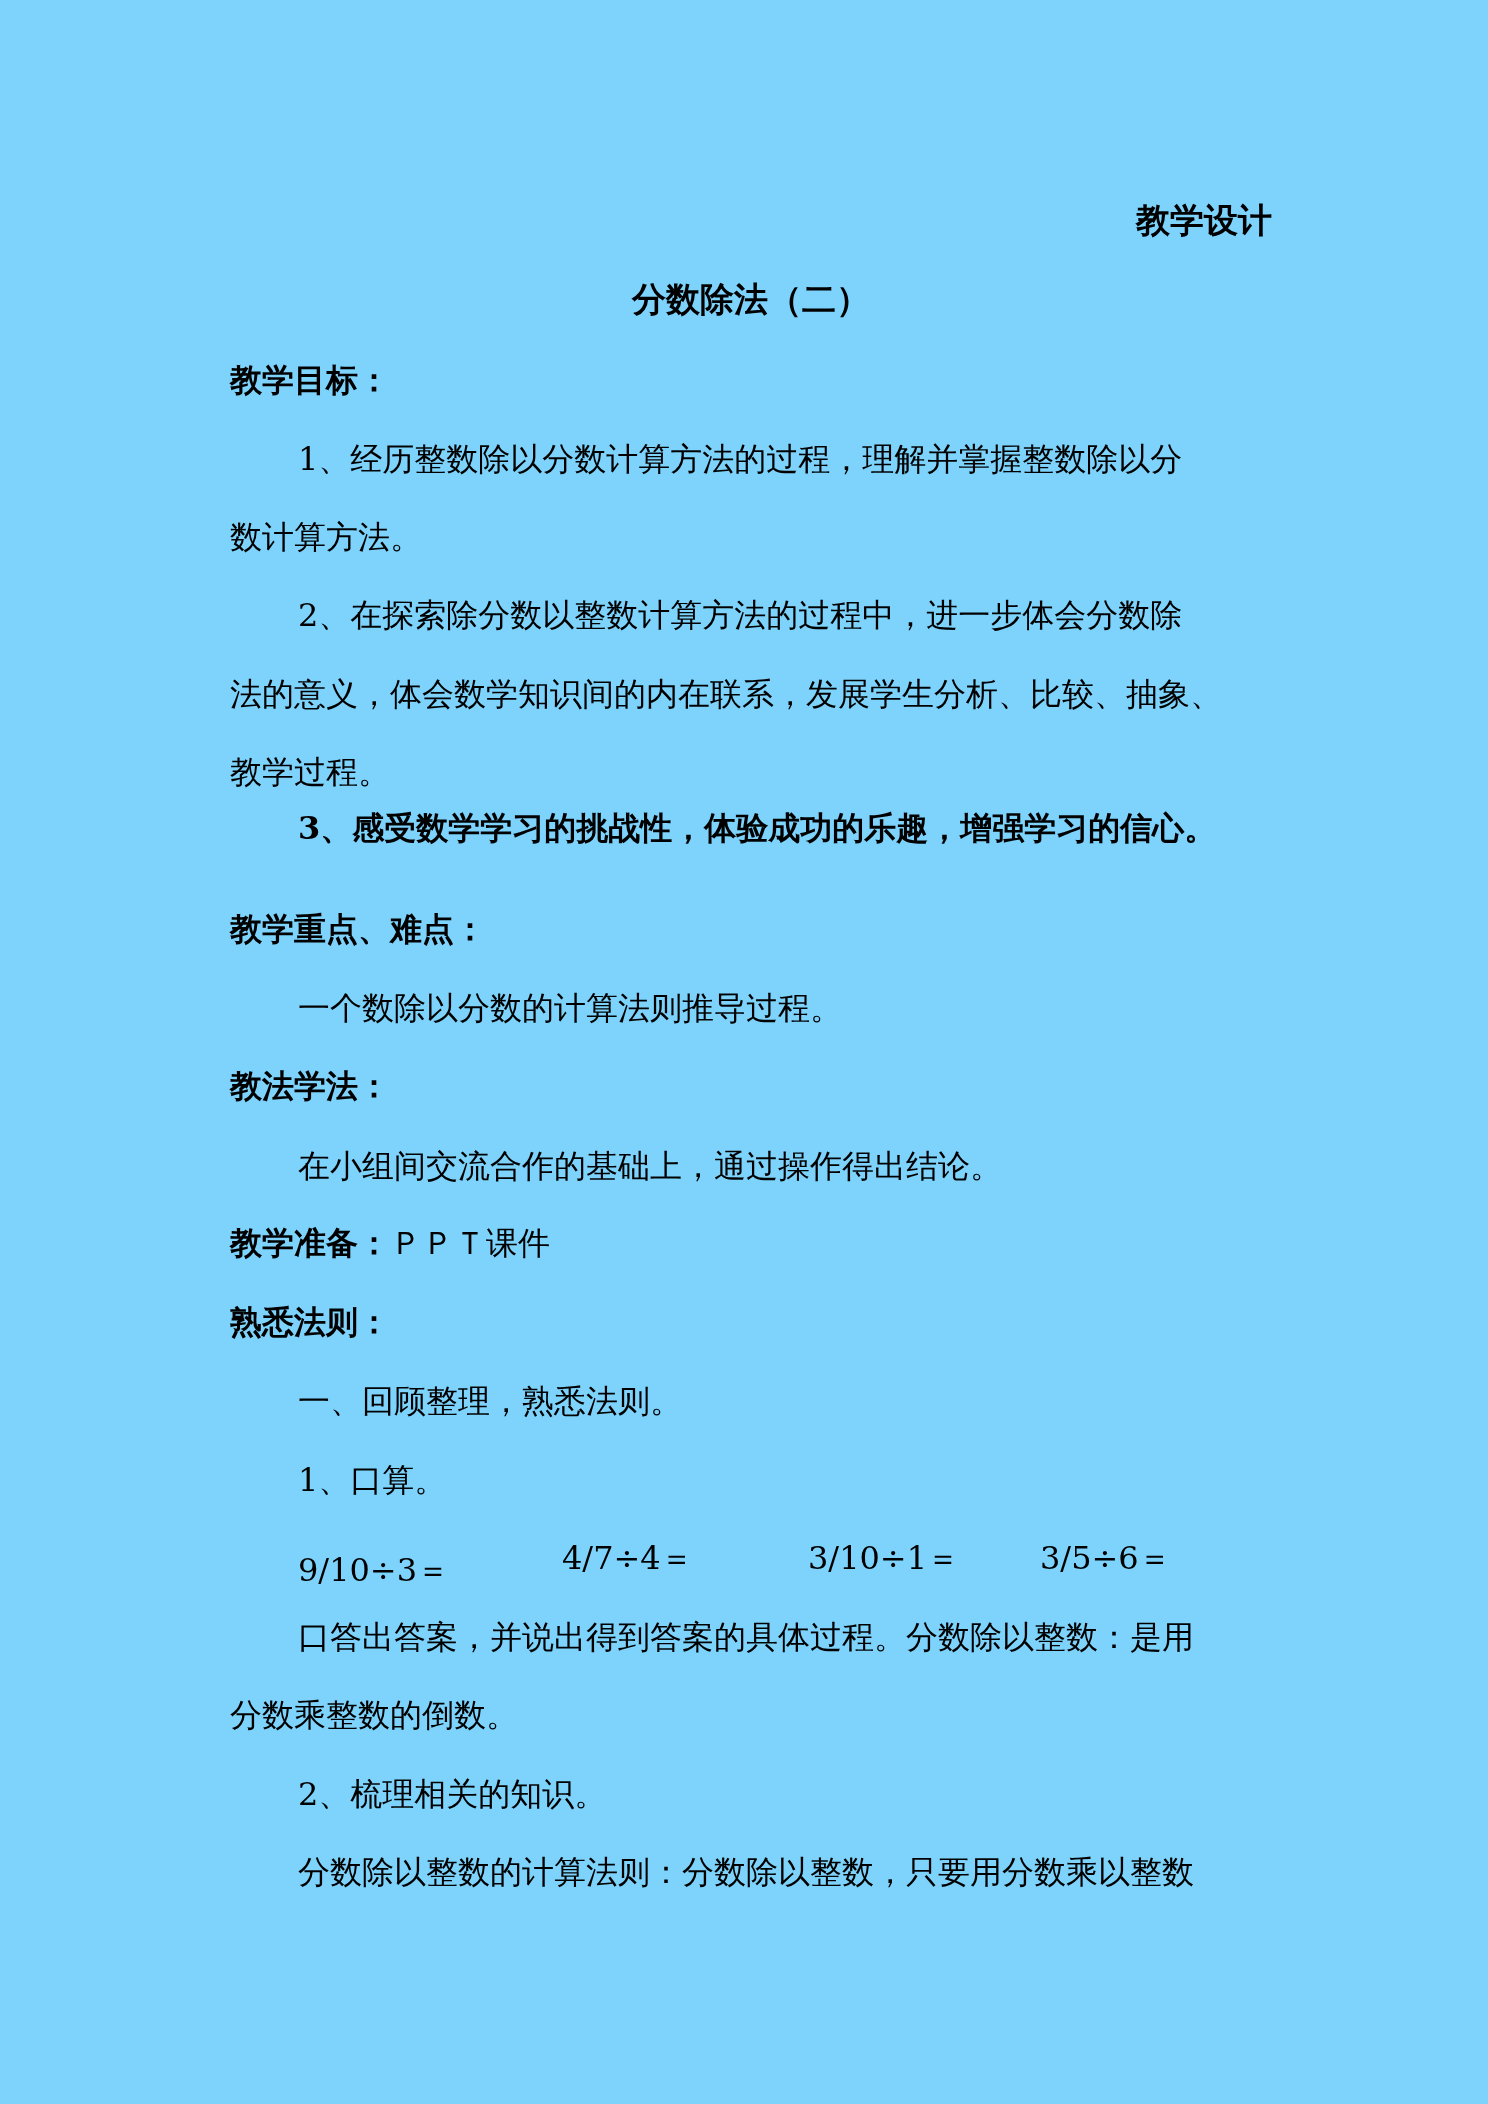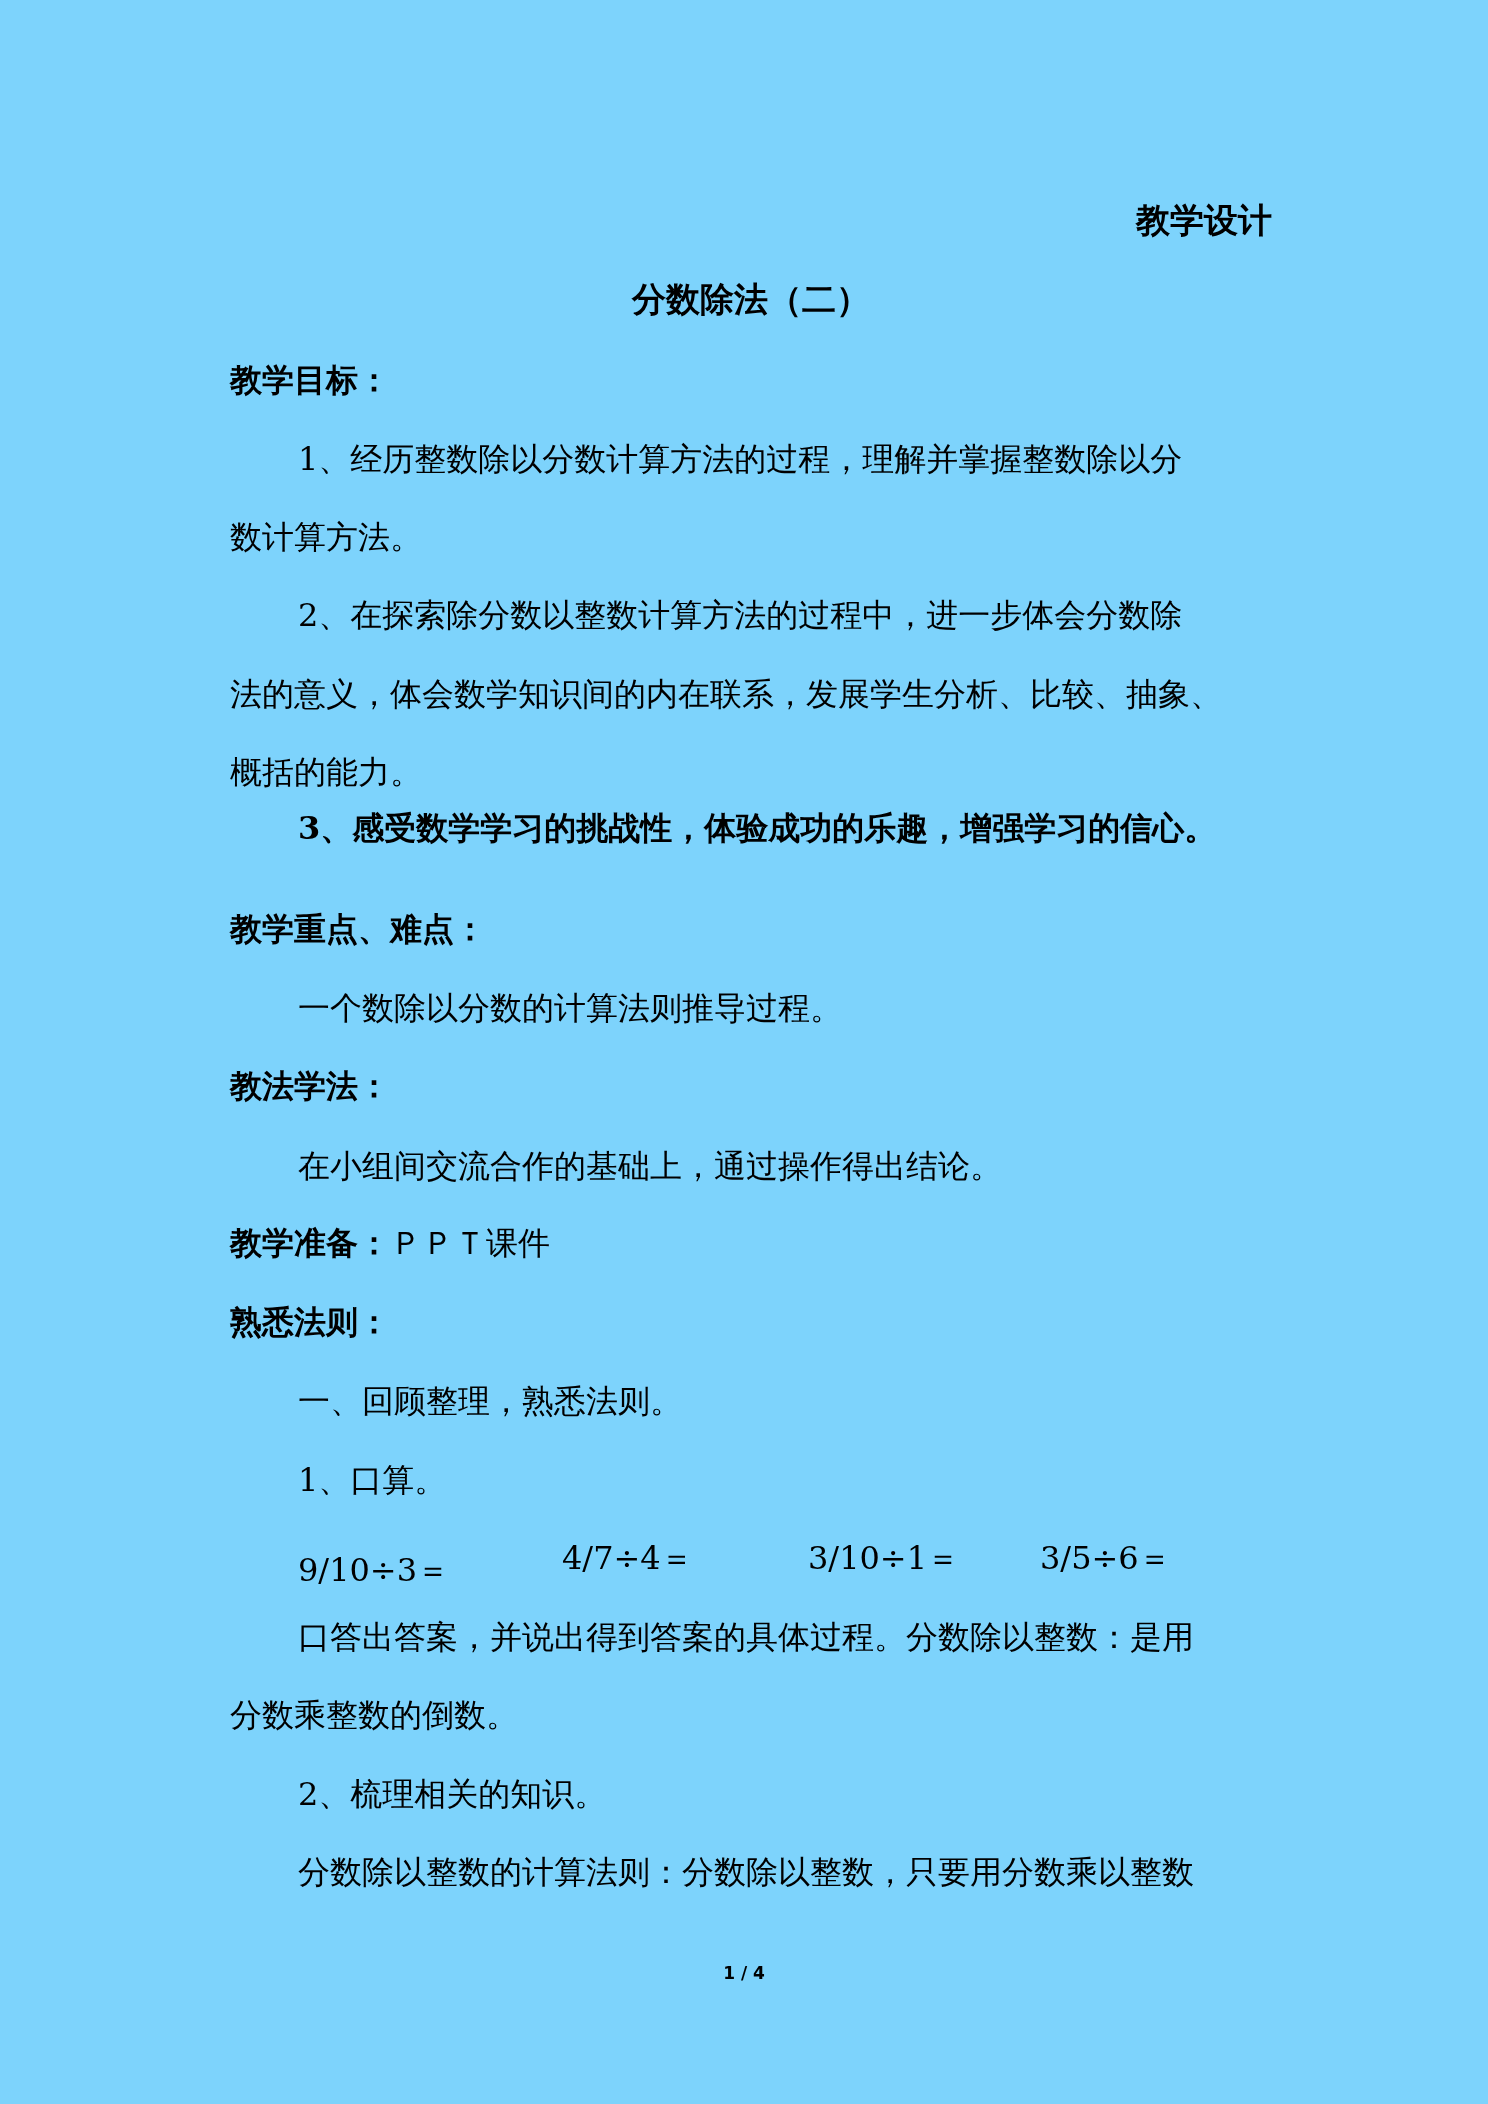--- a/index.html
+++ b/index.html
@@ -23,21 +23,21 @@
 <div class="page">
 
   <div class="line bold title-right" style="top:200px;">教学设计</div>
   <div class="line bold title-center" style="top:279px;">分数除法（二）</div>
 
   <div class="line bold heading" style="top:360px;">教学目标：</div>
   <div class="line indent" style="top:439px;">1、经历整数除以分数计算方法的过程，理解并掌握整数除以分</div>
   <div class="line flush" style="top:517px;">数计算方法。</div>
   <div class="line indent" style="top:595px;">2、在探索除分数以整数计算方法的过程中，进一步体会分数除</div>
   <div class="line flush" style="top:674px;">法的意义，体会数学知识间的内在联系，发展学生分析、比较、抽象、</div>
-  <div class="line flush" style="top:752px;">概括的能力。</div>
+  <div class="line flush" style="top:752px;">教学过程。</div>
   <div class="line indent" style="top:808px;font-weight:bold;">3、感受数学学习的挑战性，体验成功的乐趣，增强学习的信心。</div>
 
   <div class="line bold heading" style="top:909px;">教学重点、难点：</div>
   <div class="line indent" style="top:988px;">一个数除以分数的计算法则推导过程。</div>
 
   <div class="line bold heading" style="top:1066px;">教法学法：</div>
   <div class="line heading" style="top:1223px;">
     <span class="bold">教学准备：</span><span>ＰＰＴ课件</span>
   </div>
 
@@ -50,14 +50,13 @@
   <div class="math" style="top:1538px; left:298px;margin-top:12px;">9/10÷3＝</div>
   <div class="math" style="top:1538px; left:562px;">4/7÷4＝</div>
   <div class="math" style="top:1538px; left:808px;">3/10÷1＝</div>
   <div class="math" style="top:1538px; left:1040px;">3/5÷6＝</div>
 
   <div class="line indent" style="top:1617px;">口答出答案，并说出得到答案的具体过程。分数除以整数：是用</div>
   <div class="line flush" style="top:1695px;">分数乘整数的倒数。</div>
   <div class="line indent" style="top:1774px;">2、梳理相关的知识。</div>
   <div class="line indent" style="top:1852px;">分数除以整数的计算法则：分数除以整数，只要用分数乘以整数</div>
 
-  <div class="pagenum" style="top:1963px;">1 / 4</div>
 </div>
 
 </body></html>

